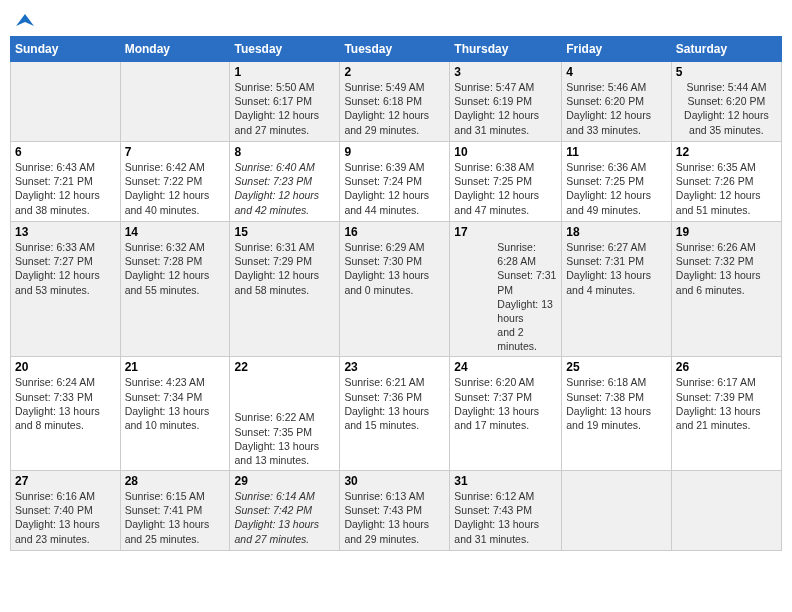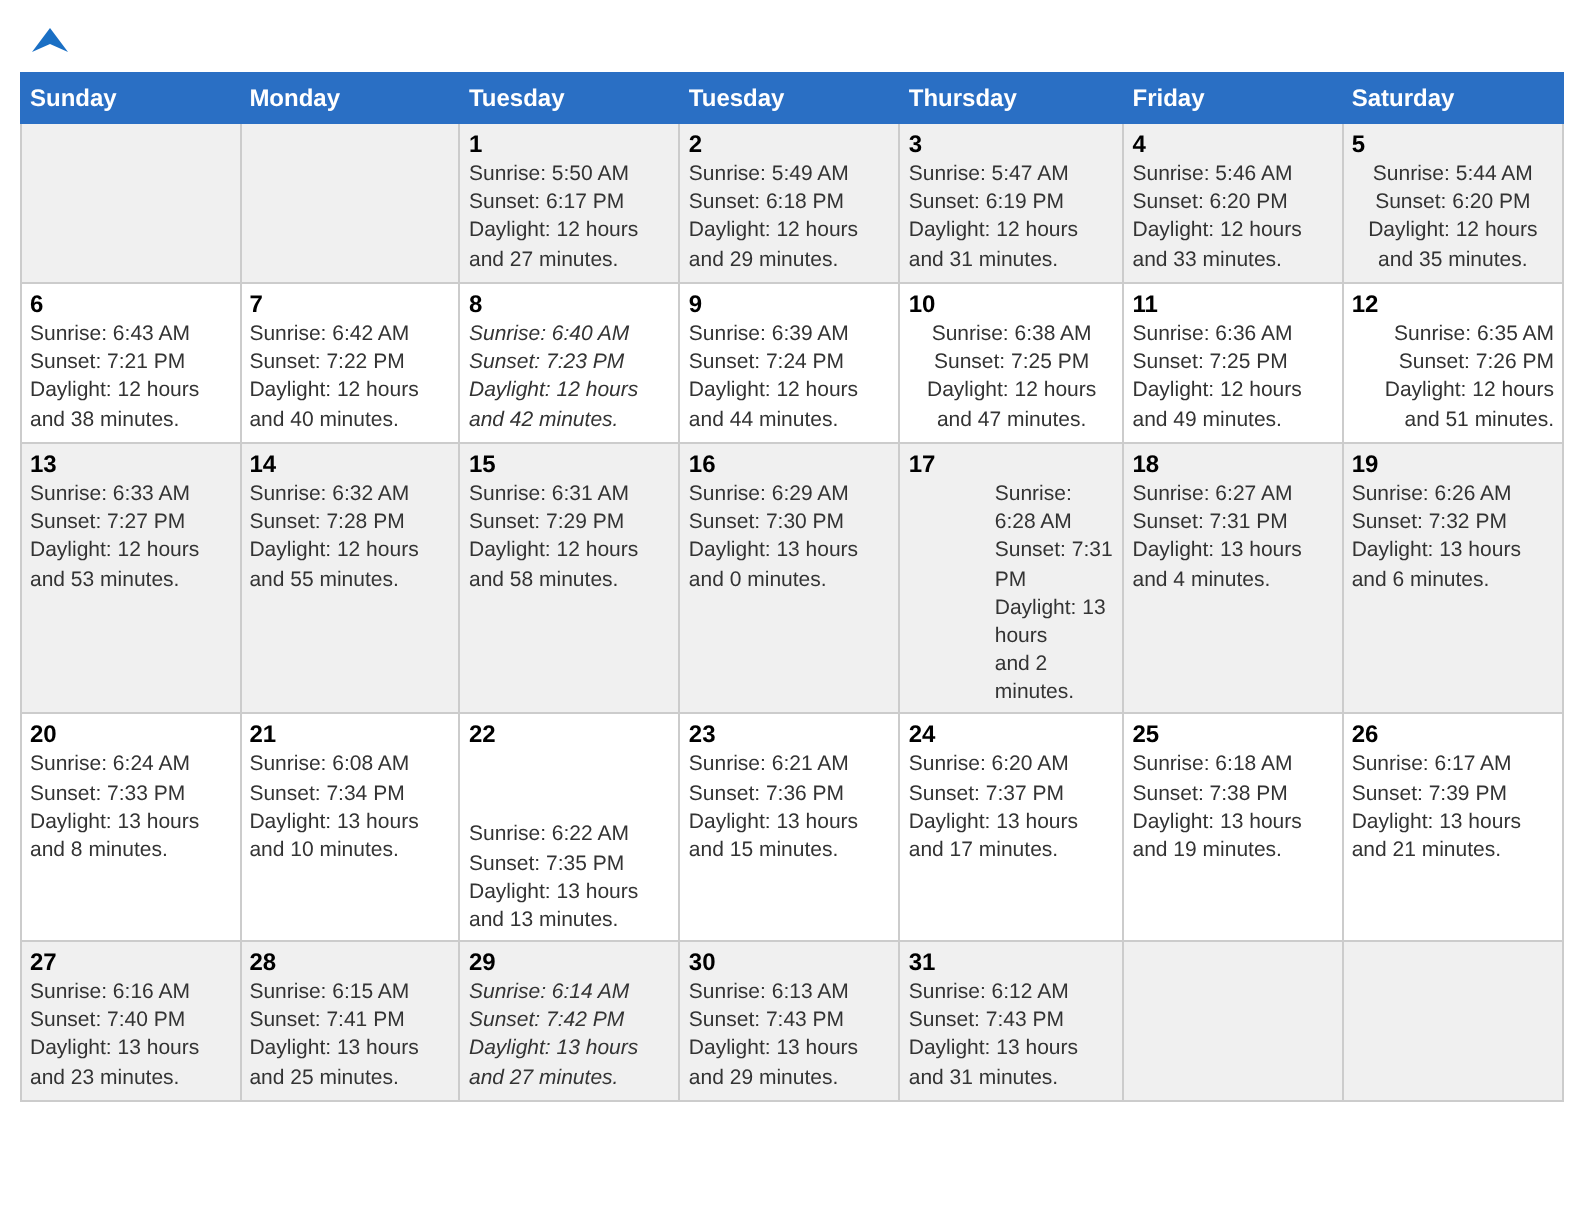--- a/index.html
+++ b/index.html
@@ -190,35 +190,35 @@
         </td>
         <td>
           <span class="day-num">9</span>
           <div class="day-info" style="white-space: pre-line;">Sunrise: 6:39 AM
 Sunset: 7:24 PM
 Daylight: 12 hours
 and 44 minutes.</div>
         </td>
         <td>
           <span class="day-num">10</span>
-          <div class="day-info" style="white-space: pre-line; text-align: center;">Sunrise: 6:38 AM
+          <div class="day-info" style="white-space: pre-line;">Sunrise: 6:38 AM
 Sunset: 7:25 PM
 Daylight: 12 hours
 and 47 minutes.</div>
         </td>
         <td>
           <span class="day-num">11</span>
           <div class="day-info" style="white-space: pre-line;">Sunrise: 6:36 AM
 Sunset: 7:25 PM
 Daylight: 12 hours
 and 49 minutes.</div>
         </td>
         <td>
           <span class="day-num">12</span>
-          <div class="day-info" style="white-space: pre-line; text-align: right;">Sunrise: 6:35 AM
+          <div class="day-info" style="white-space: pre-line;">Sunrise: 6:35 AM
 Sunset: 7:26 PM
 Daylight: 12 hours
 and 51 minutes.</div>
         </td>
       </tr>
       <tr>
         <td>
           <span class="day-num">13</span>
           <div class="day-info" style="white-space: pre-line;">Sunrise: 6:33 AM
 Sunset: 7:27 PM
@@ -271,21 +271,21 @@
       <tr>
         <td>
           <span class="day-num">20</span>
           <div class="day-info" style="white-space: pre-line;">Sunrise: 6:24 AM
 Sunset: 7:33 PM
 Daylight: 13 hours
 and 8 minutes.</div>
         </td>
         <td>
           <span class="day-num">21</span>
-          <div class="day-info" style="white-space: pre-line;">Sunrise: 6:08 AM
+          <div class="day-info" style="white-space: pre-line;">Sunrise: 4:23 AM
 Sunset: 7:34 PM
 Daylight: 13 hours
 and 10 minutes.</div>
         </td>
         <td>
           <span class="day-num">22</span>
           <div class="day-info" style="white-space: pre-line; margin-top: 36px;">Sunrise: 6:22 AM
 Sunset: 7:35 PM
 Daylight: 13 hours
 and 13 minutes.</div>

